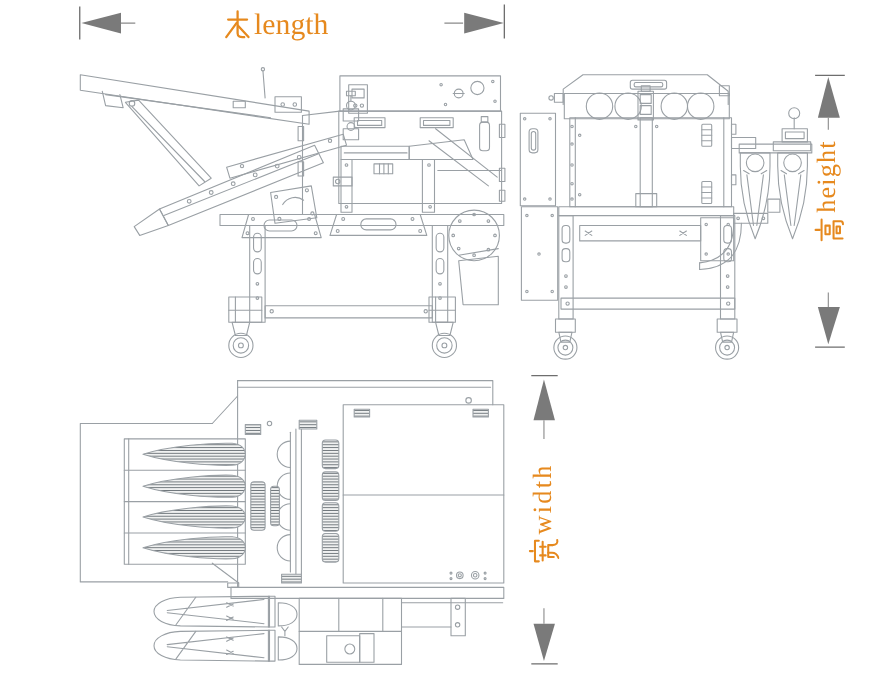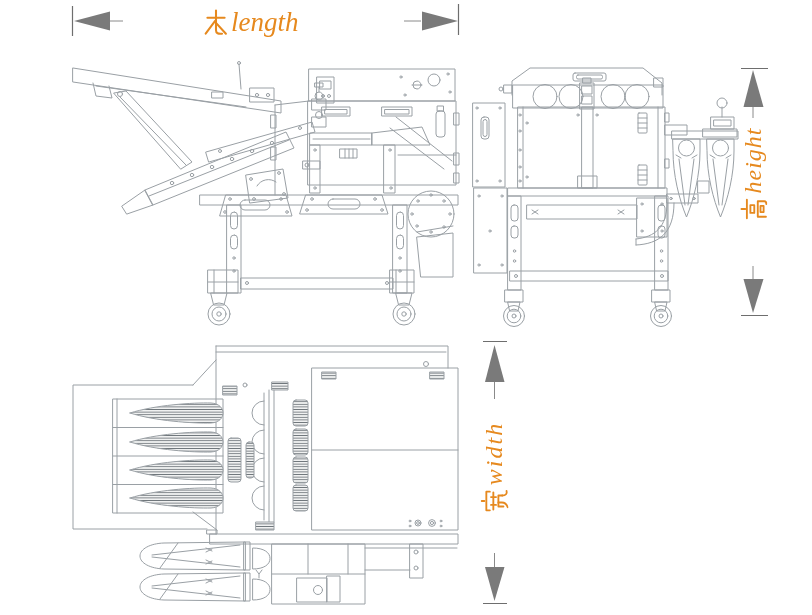--- a/index.html
+++ b/index.html
@@ -1,17 +1,17 @@
 <!DOCTYPE html>
 <html><head>
 <meta charset="utf-8">
 <style>
   html,body{margin:0;padding:0;background:#fff;}
   #canvas{position:relative;width:812px;height:615px;background:#ffffff;overflow:hidden;
-          font-family:"Liberation Serif","DejaVu Serif",serif;font-style:italic;}
+          font-family:"Liberation Serif","DejaVu Serif",serif;}
   .view{position:absolute;}
   #side-view{left:60px;top:55px;}
   #front-view{left:470px;top:55px;}
   #top-view{left:60px;top:338px;}
   #dim-overlay{position:absolute;left:0;top:0;pointer-events:none;}
   .dim-label{position:absolute;display:flex;align-items:center;color:#E6891E;}
   .dim-label svg{flex:0 0 auto;}
   #length-label{left:202px;top:6px;height:32px;font-size:27px;gap:1px;}
   #height-label{left:698px;top:160px;width:110px;height:29px;justify-content:center;
                 font-size:24px;letter-spacing:1px;gap:3px;transform:rotate(-90deg);}

